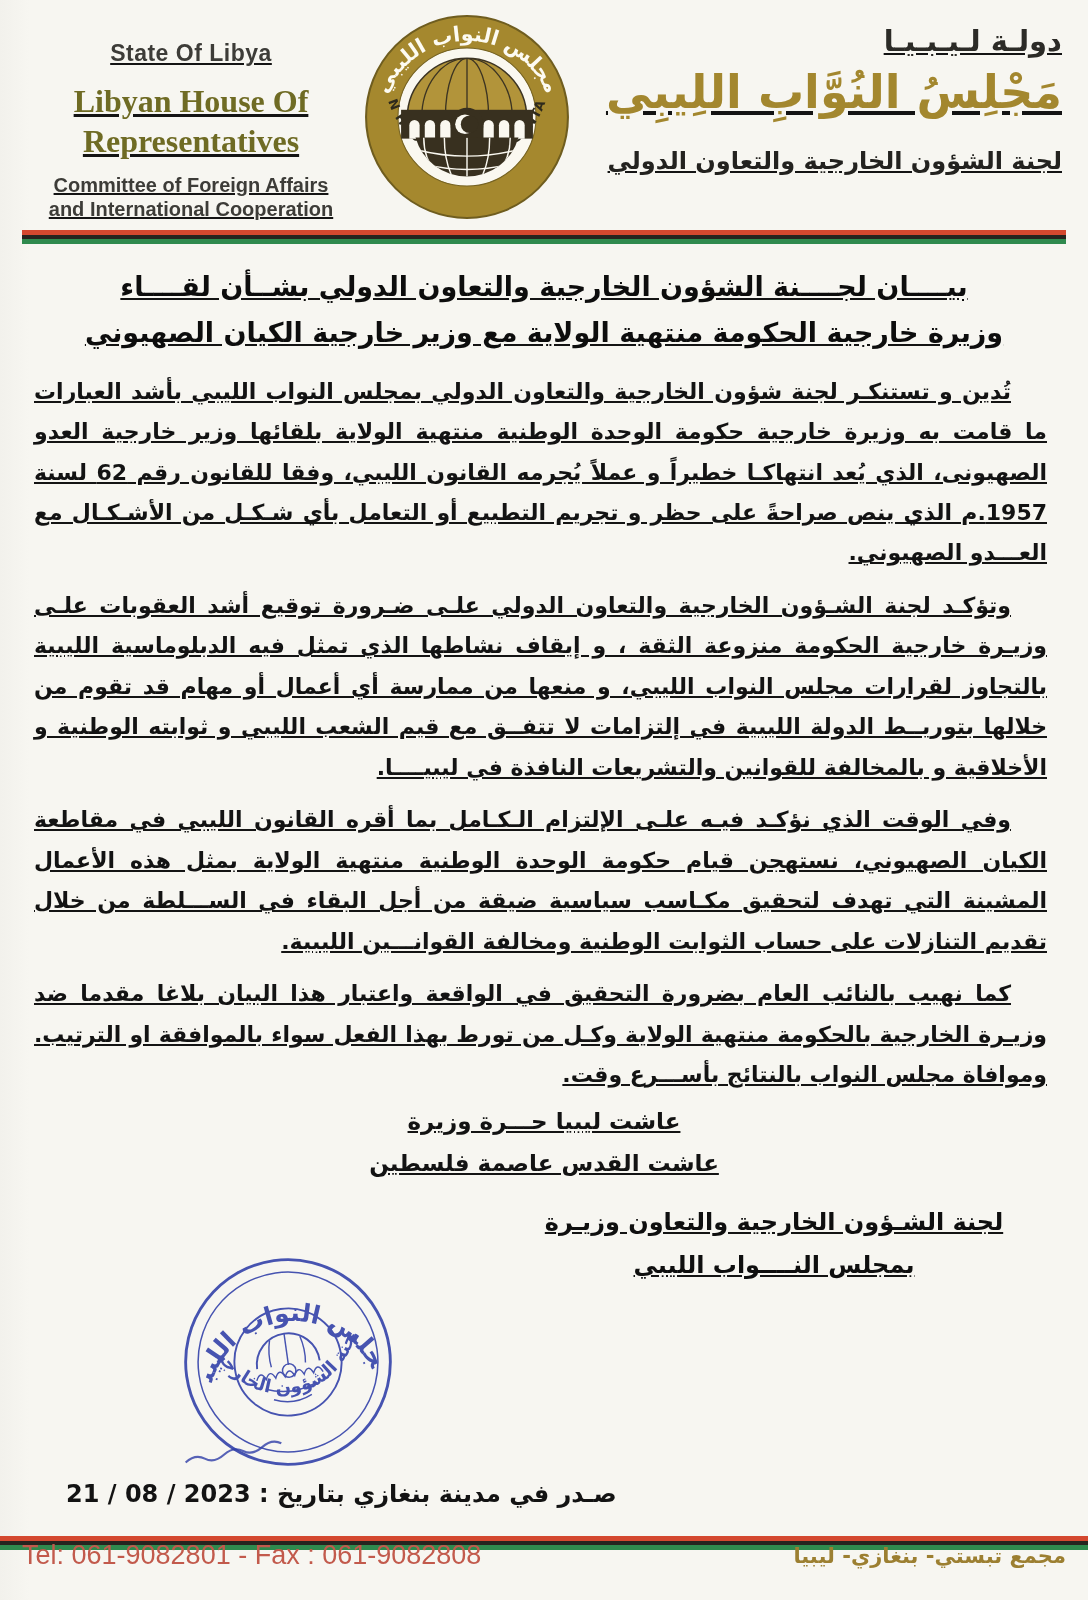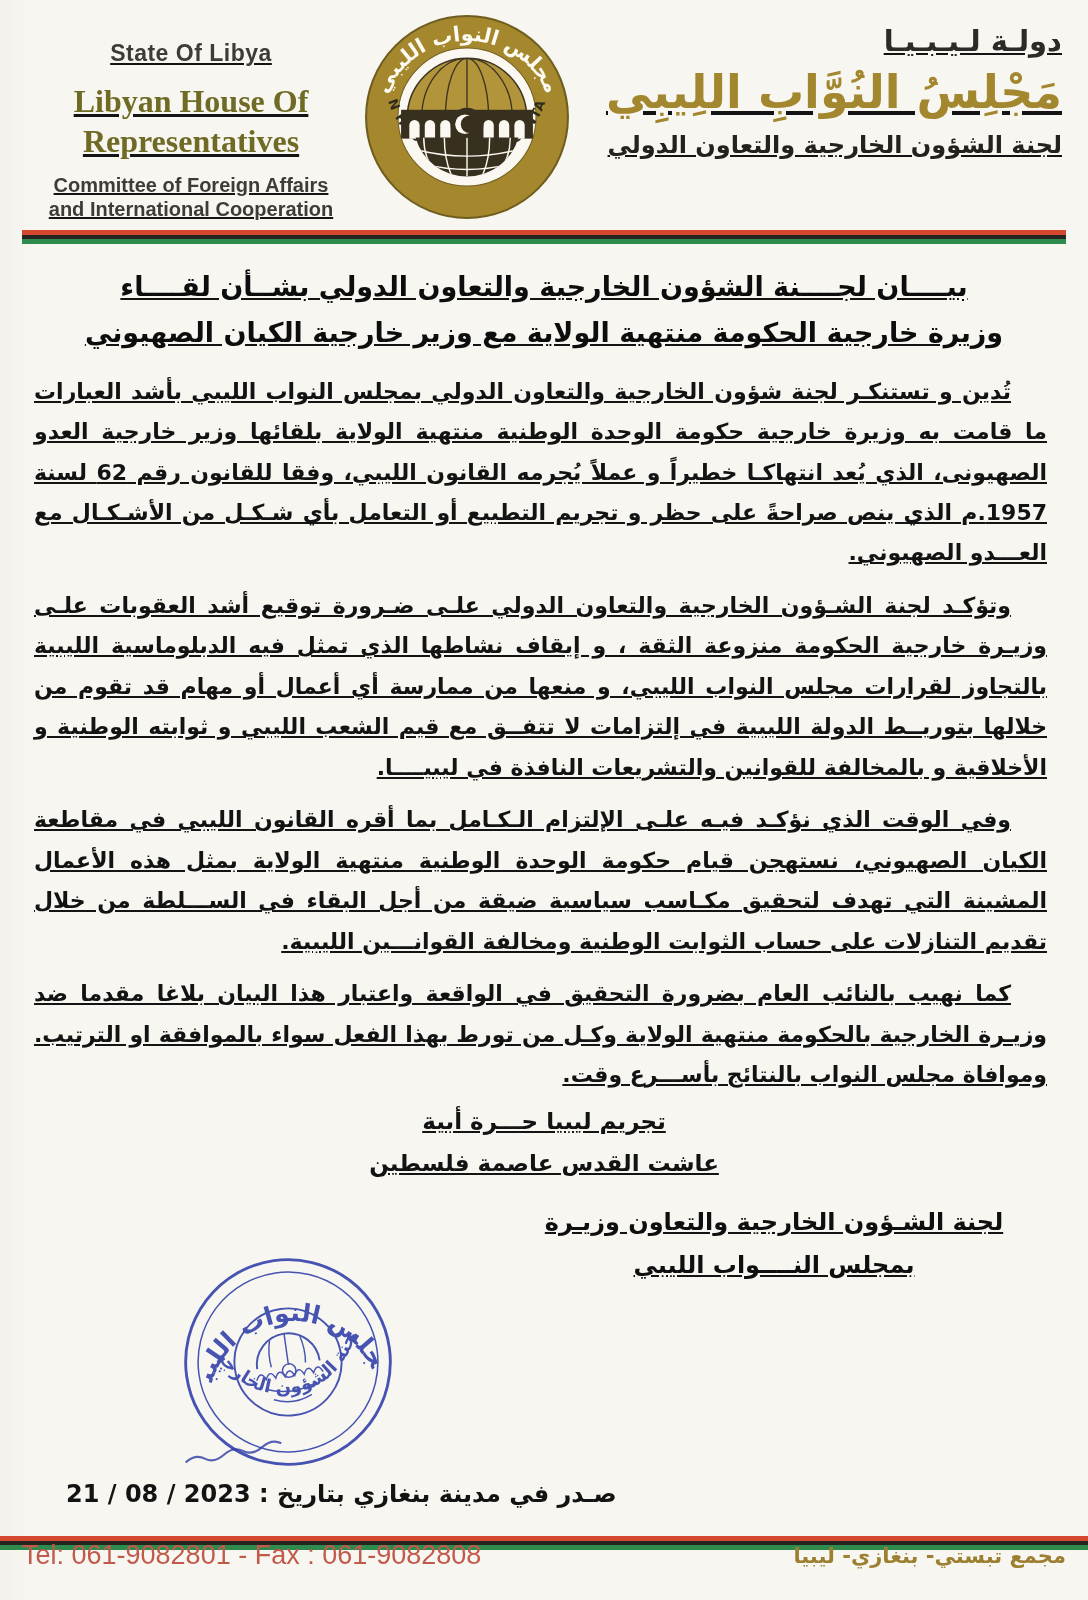--- a/index.html
+++ b/index.html
@@ -11,21 +11,21 @@
   
   .hdr{display:flex;align-items:flex-start;padding:12px 26px 4px 26px;}
   .hdr-left{width:330px;text-align:center;padding-top:28px;}
   .hl1{font-family:"Liberation Sans",sans-serif;font-weight:700;font-size:23px;color:#3d3c38;letter-spacing:.5px;}
   .hl2{font-family:"Liberation Serif","DejaVu Serif",serif;font-weight:700;font-size:32px;color:#6f6b24;margin-top:14px;line-height:1.25;}
   .hl3{font-family:"Liberation Sans",sans-serif;font-weight:700;font-size:20px;color:#3d3c38;margin-top:12px;line-height:1.22;}
   .hdr-logo{width:206px;height:206px;margin:2px 8px 0 8px;flex:0 0 auto;}
   .hdr-right{flex:1;text-align:right;padding-top:12px;}
   .hr1{font-size:29px;font-weight:700;color:#2c2b27;letter-spacing:3px;}
   .hr2{font-size:46px;font-weight:700;color:#a3872e;margin-top:0px;line-height:1.5;}
-  .hr3{font-size:24px;font-weight:700;color:#23221f;margin-top:4px;}
+  .hr3{font-size:24px;font-weight:700;color:#23221f;margin-top:20px;}
   
   .flagbar-top{margin:4px 22px 0 22px;}
   .flagbar-bottom{position:absolute;left:0;right:0;top:1536px;}
   .f-red{height:5px;background:#d4482f;}
   .f-black{height:4px;background:#26241f;}
   .f-green{height:5px;background:#2f8a4e;}
   
   .body{padding:8px 34px 0 34px;}
   .title{text-align:center;font-size:27px;font-weight:700;line-height:1.7;margin:12px 0 16px 0;color:#0d0d0d;}
   .para{text-align:justify;font-size:22px;font-weight:700;line-height:1.84;margin:0 7px 12px 0;text-indent:36px;color:#131313;}
@@ -123,21 +123,21 @@
     <h1 class="title">
       <span>بيــــان لجــــنة الشؤون الخارجية والتعاون الدولي بشــأن لقــــاء</span><br>
       <span>وزيرة خارجية الحكومة منتهية الولاية مع وزير خارجية الكيان الصهيوني</span>
     </h1>
     <p class="para">تُدين و تستنكـر لجنة شؤون الخارجية والتعاون الدولي بمجلس النواب الليبي بأشد العبارات ما قامت به وزيرة خارجية حكومة الوحدة الوطنية منتهية الولاية بلقائها وزير خارجية العدو الصهيونى، الذي يُعد انتهاكـا خطيراً و عملاً يُجرمه القانون الليبي، وفقا للقانون رقم 62 لسنة 1957.م الذي ينص صراحةً على حظر و تجريم التطبيع أو التعامل بأي شـكـل من الأشـكـال مع العـــدو الصهيوني.</p>
     <p class="para">وتؤكـد لجنة الشـؤون الخارجية والتعاون الدولي علـى ضـرورة توقيع أشد العقوبات علـى وزيـرة خارجية الحكومة منزوعة الثقة ، و إيقاف نشاطها الذي تمثل فيه الدبلوماسية الليبية بالتجاوز لقرارات مجلس النواب الليبي، و منعها من ممارسة أي أعمال أو مهام قد تقوم من خلالها بتوريــط الدولة الليبية في إلتزامات لا تتفــق مع قيم الشعب الليبي و ثوابته الوطنية و الأخلاقية و بالمخالفة للقوانين والتشريعات النافذة في ليبيــــا.</p>
     <p class="para">وفي الوقت الذي نؤكـد فيـه علـى الإلتزام الـكـامل بما أقره القانون الليبي في مقاطعة الكيان الصهيوني، نستهجن قيام حكومة الوحدة الوطنية منتهية الولاية بمثل هذه الأعمال المشينة التي تهدف لتحقيق مكـاسب سياسية ضيقة من أجل البقاء في الســـلطة من خلال تقديم التنازلات على حساب الثوابت الوطنية ومخالفة القوانـــين الليبية.</p>
     <p class="para">كما نهيب بالنائب العام بضرورة التحقيق في الواقعة واعتبار هذا البيان بلاغا مقدما ضد وزيـرة الخارجية بالحكومة منتهية الولاية وكـل من تورط بهذا الفعل سواء بالموافقة او الترتيب. وموافاة مجلس النواب بالنتائج بأســـرع وقت.</p>
 
     <div class="closing">
-      <div>تجريم ليبيا حـــرة أبية</div>
+      <div>عاشت ليبيا حـــرة وزيرة</div>
       <div>عاشت القدس عاصمة فلسطين</div>
     </div>
 
     <div class="sig">
       <div>لجنة الشـؤون الخارجية والتعاون وزيـرة</div>
       <div>بمجلس النــــواب الليبي</div>
     </div>
   </main>
 
   <div class="stamp">

